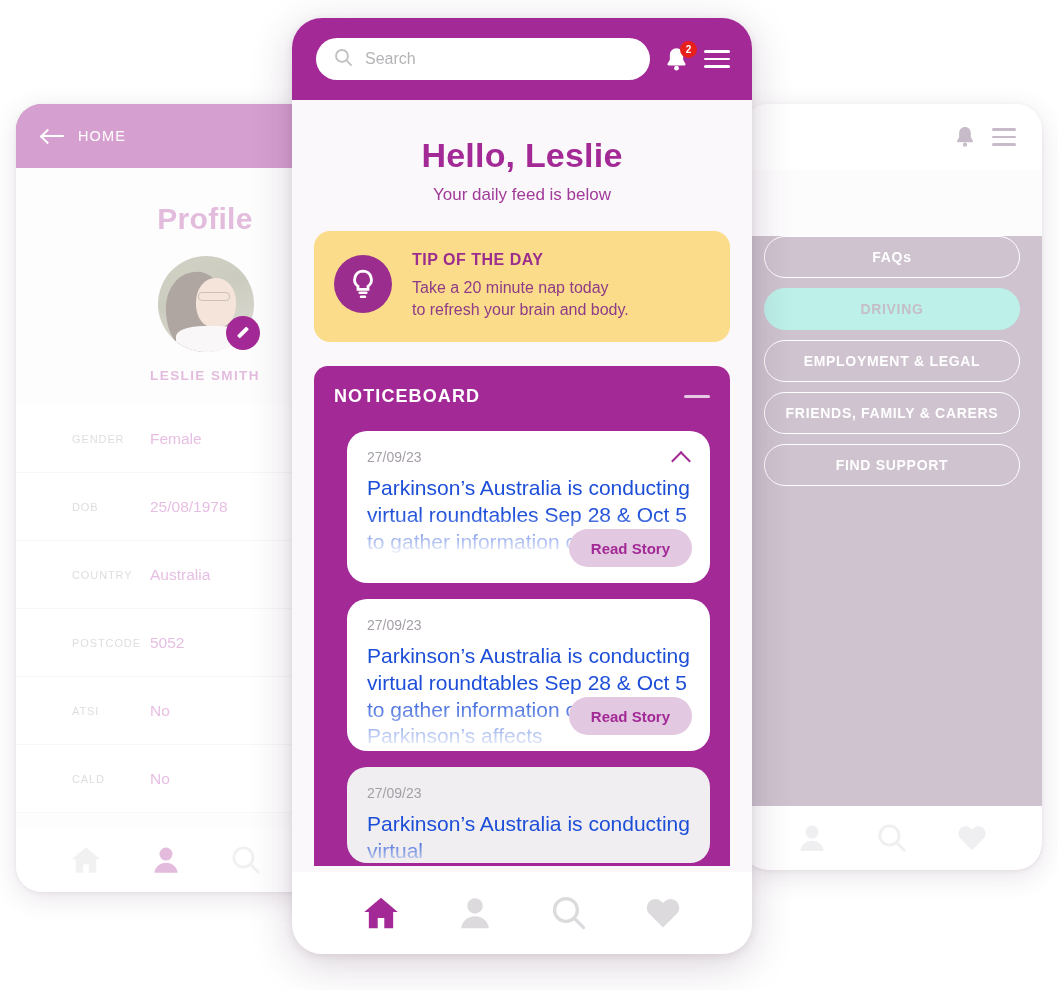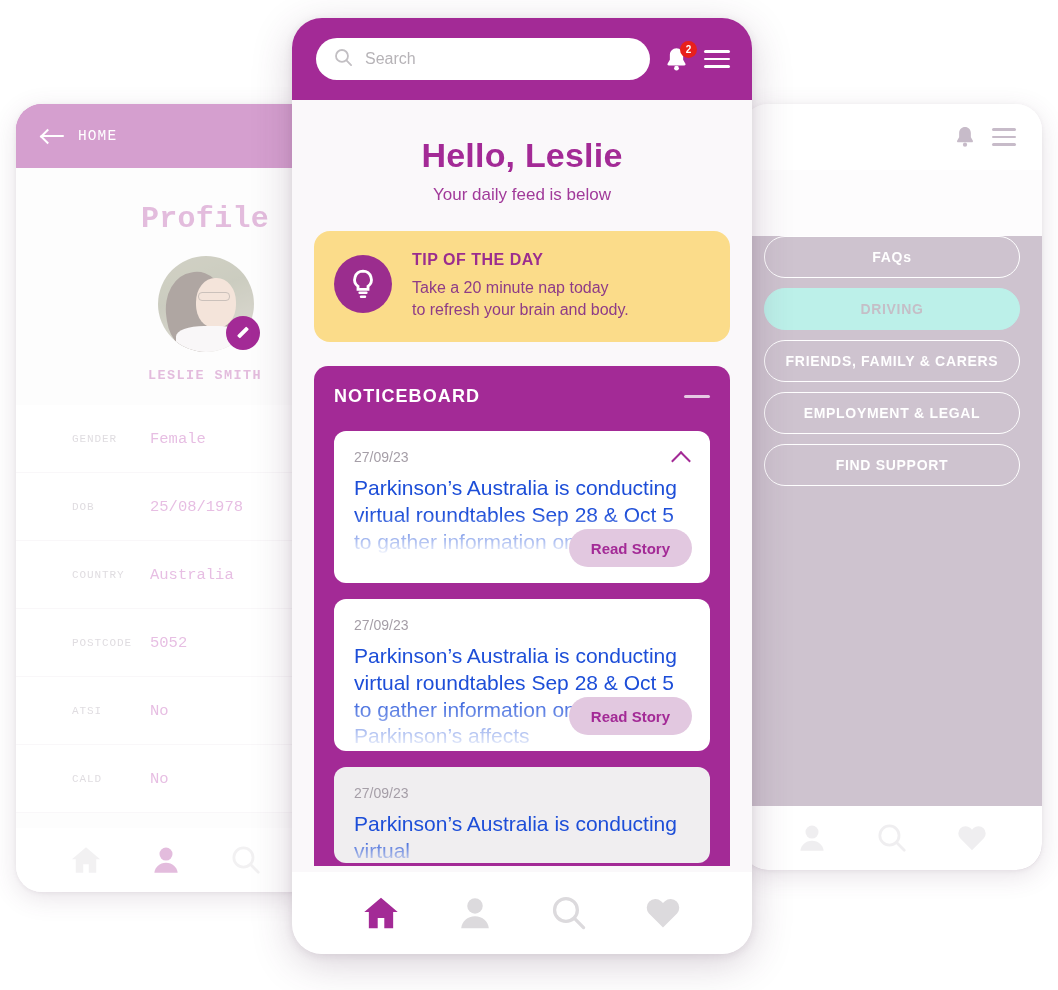--- a/index.html
+++ b/index.html
@@ -29,21 +29,20 @@
                 0 1px 4px rgba(90, 60, 90, 0.08);
   }
 
   
   #panel-left {
     left: 16px;
     top: 104px;
     width: 300px;
     height: 788px;
     z-index: 1;
-    font-family: Liberation Mono, monospace;
   }
   #panel-left .veil {
     position: absolute;
     inset: 0;
     background: rgba(255, 255, 255, 0.55);
     z-index: 40;
     pointer-events: none;
   }
   .lp-header {
     height: 64px;
@@ -264,24 +263,25 @@
     padding-bottom: 24px;
   }
   .cp-board-head .t {
     color: #ffffff; font-size: 18px; font-weight: bold; letter-spacing: 1.1px;
   }
   .cp-collapse {
     width: 26px; height: 3px; background: #e6c8e3; border-radius: 2px;
     border: none; cursor: pointer;
   }
   .notice {
-    background: #ffffff; border-radius: 12px;
+    background: #ffffff; border-radius: 20px;
     padding: 18px 20px 16px;
     margin-bottom: 16px;
     position: relative;
+    margin-left: 13px;
   }
   .notice.dim { background: #f0eef0; }
   .notice .date { color: #a59ea7; font-size: 14px; }
   .notice .body {
     margin-top: 10px;
     font-size: 21px; line-height: 1.27; font-weight: 400;
     color: #1d4ed8;
     -webkit-mask-image: linear-gradient(180deg, #000 0%, #000 48%, rgba(0,0,0,.18) 92%, rgba(0,0,0,0) 100%);
     mask-image: linear-gradient(180deg, #000 0%, #000 48%, rgba(0,0,0,.18) 92%, rgba(0,0,0,0) 100%);
   }
@@ -405,22 +405,22 @@
         <span style="background:#9f8ba2"></span>
           <span style="background:#9f8ba2"></span>
           <span style="background:#9f8ba2"></span>
       </span>
     </div>
 
     <div class="rp-body">
       <div class="rp-btns" id="rp-btns">
           <button class="rp-btn">FAQs</button>
           <button class="rp-btn highlight">DRIVING</button>
+          <button class="rp-btn">EMPLOYMENT &amp; LEGAL</button>
           <button class="rp-btn">FRIENDS, FAMILY &amp; CARERS</button>
-          <button class="rp-btn">EMPLOYMENT &amp; LEGAL</button>
           <button class="rp-btn">FIND SUPPORT</button>
         </div>
     </div>
 
     <div class="rp-nav" id="rp-nav">
         <span class="nav-ico">
           <svg width="32" height="32" viewBox="0 0 30 30">
             <circle cx="15" cy="9.4" r="6.1" fill="#e4e2e5"></circle>
             <path d="M15 17.6c-6 0-10.4 4.2-10.9 9.4h21.8c-.5-5.2-4.9-9.4-10.9-9.4z" fill="#e4e2e5"></path>
           </svg>

